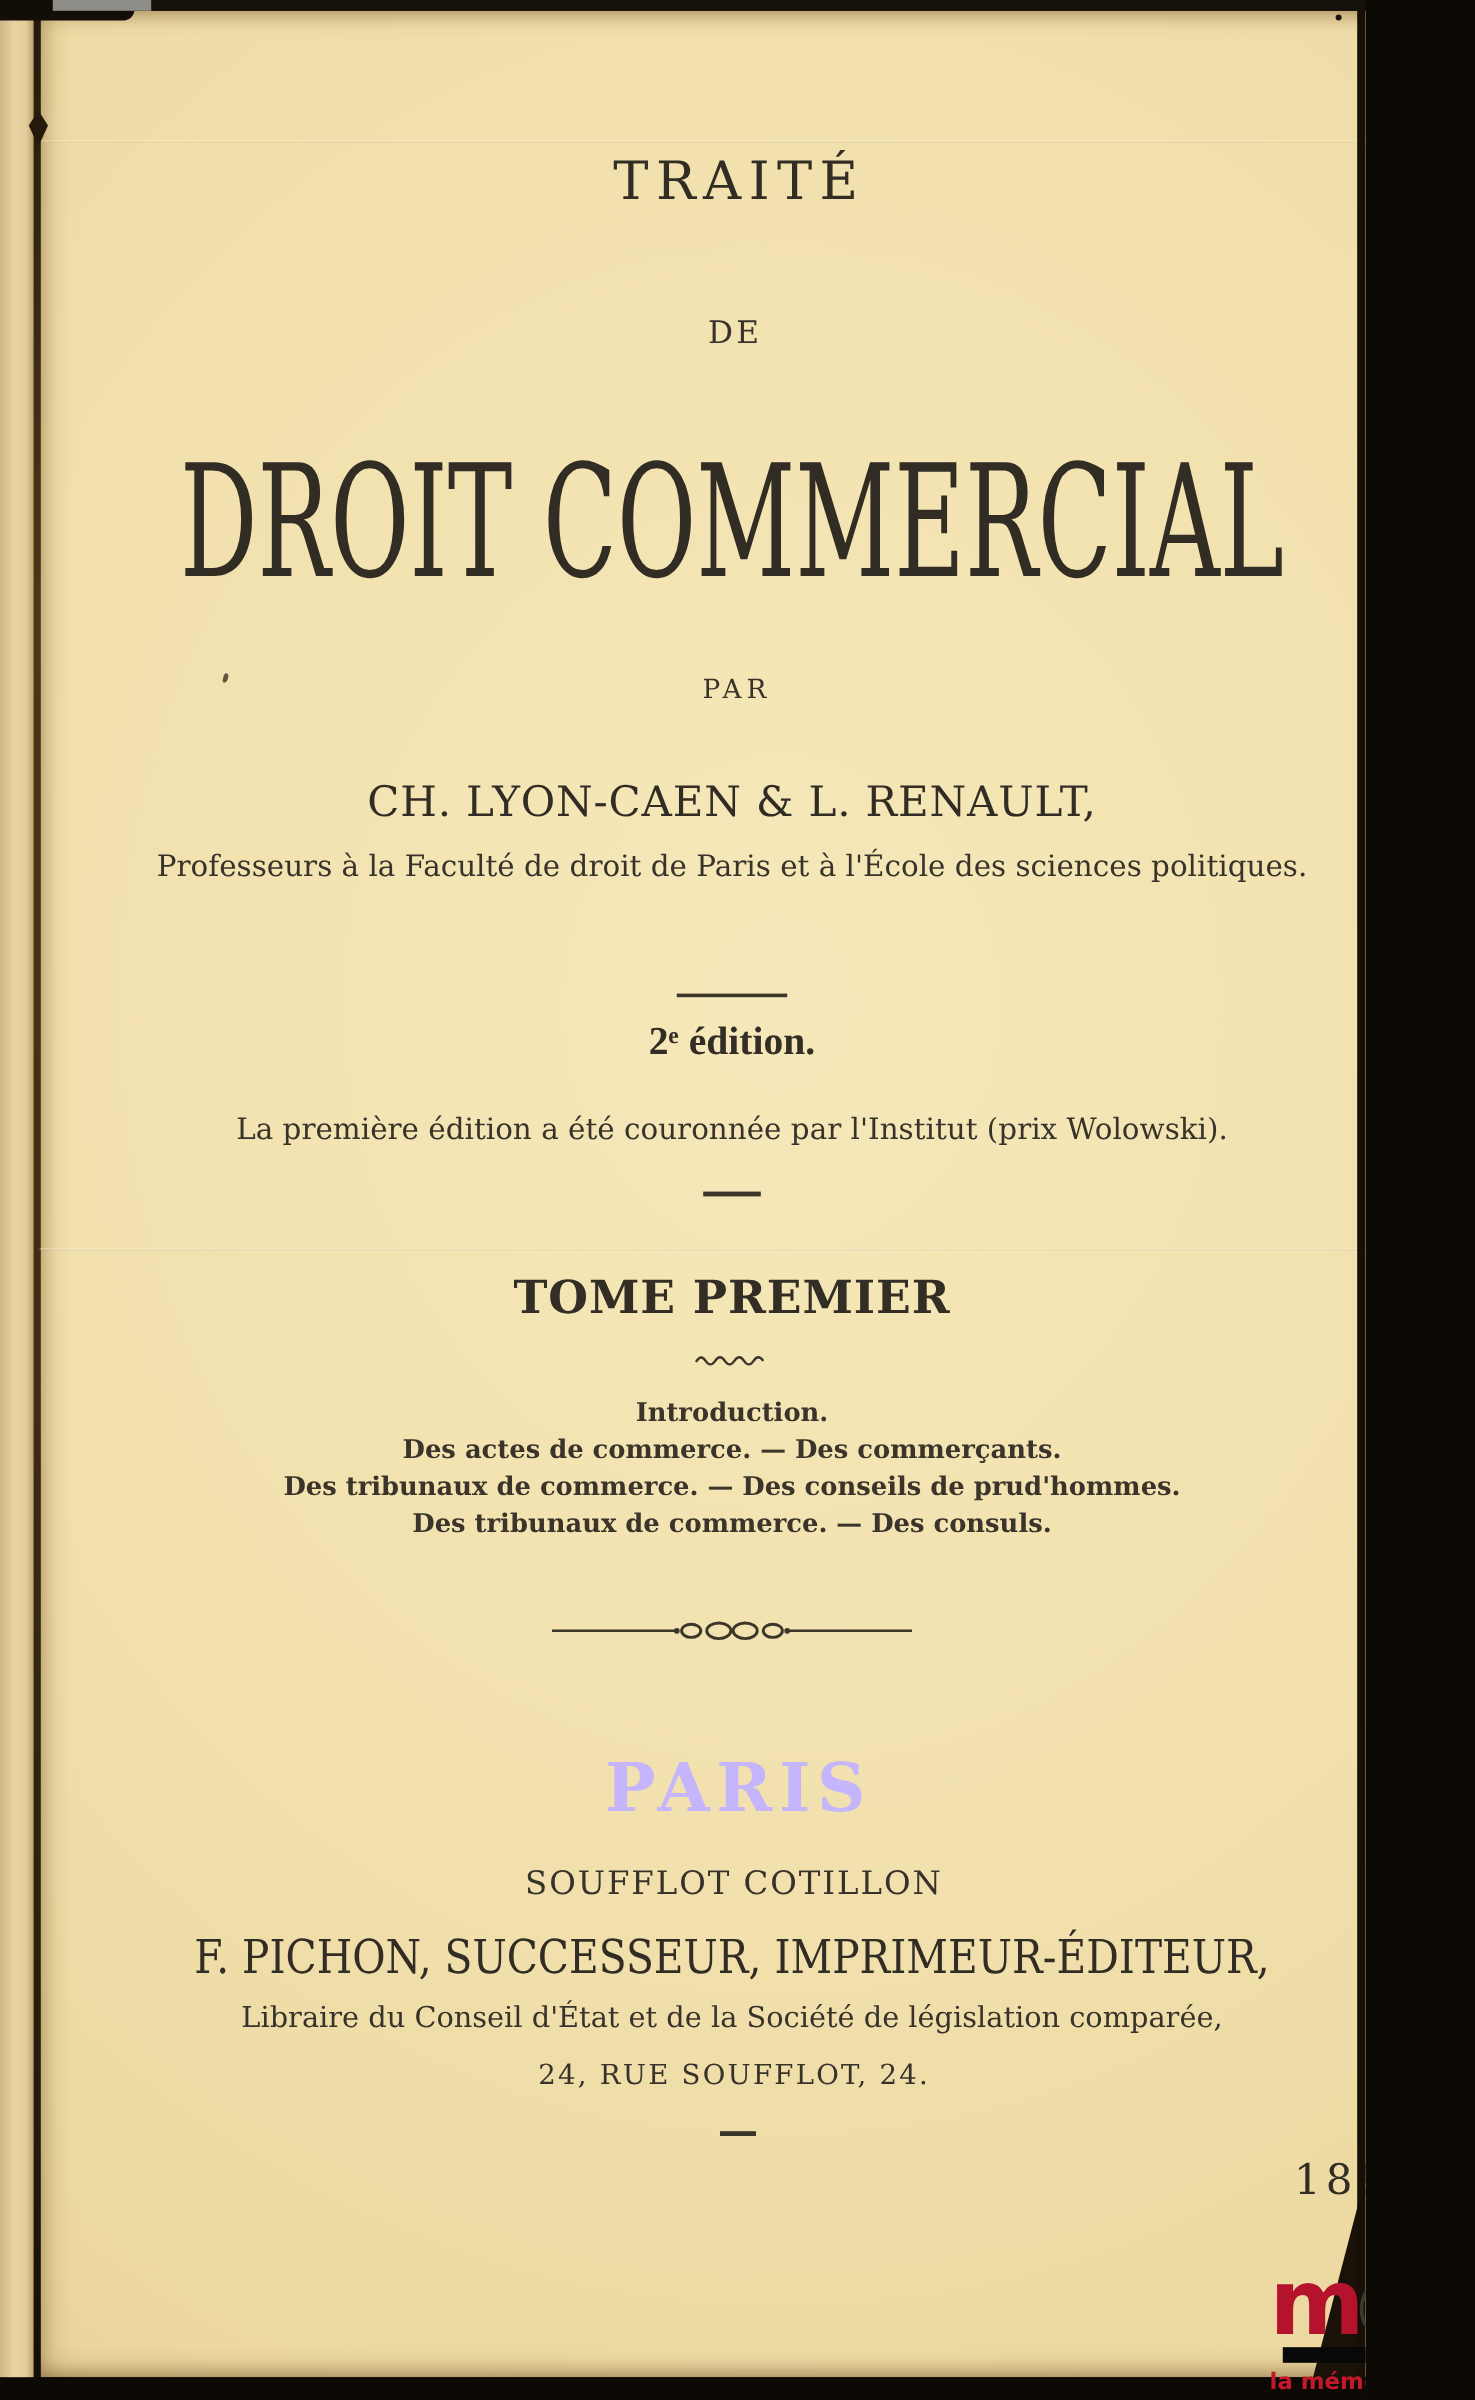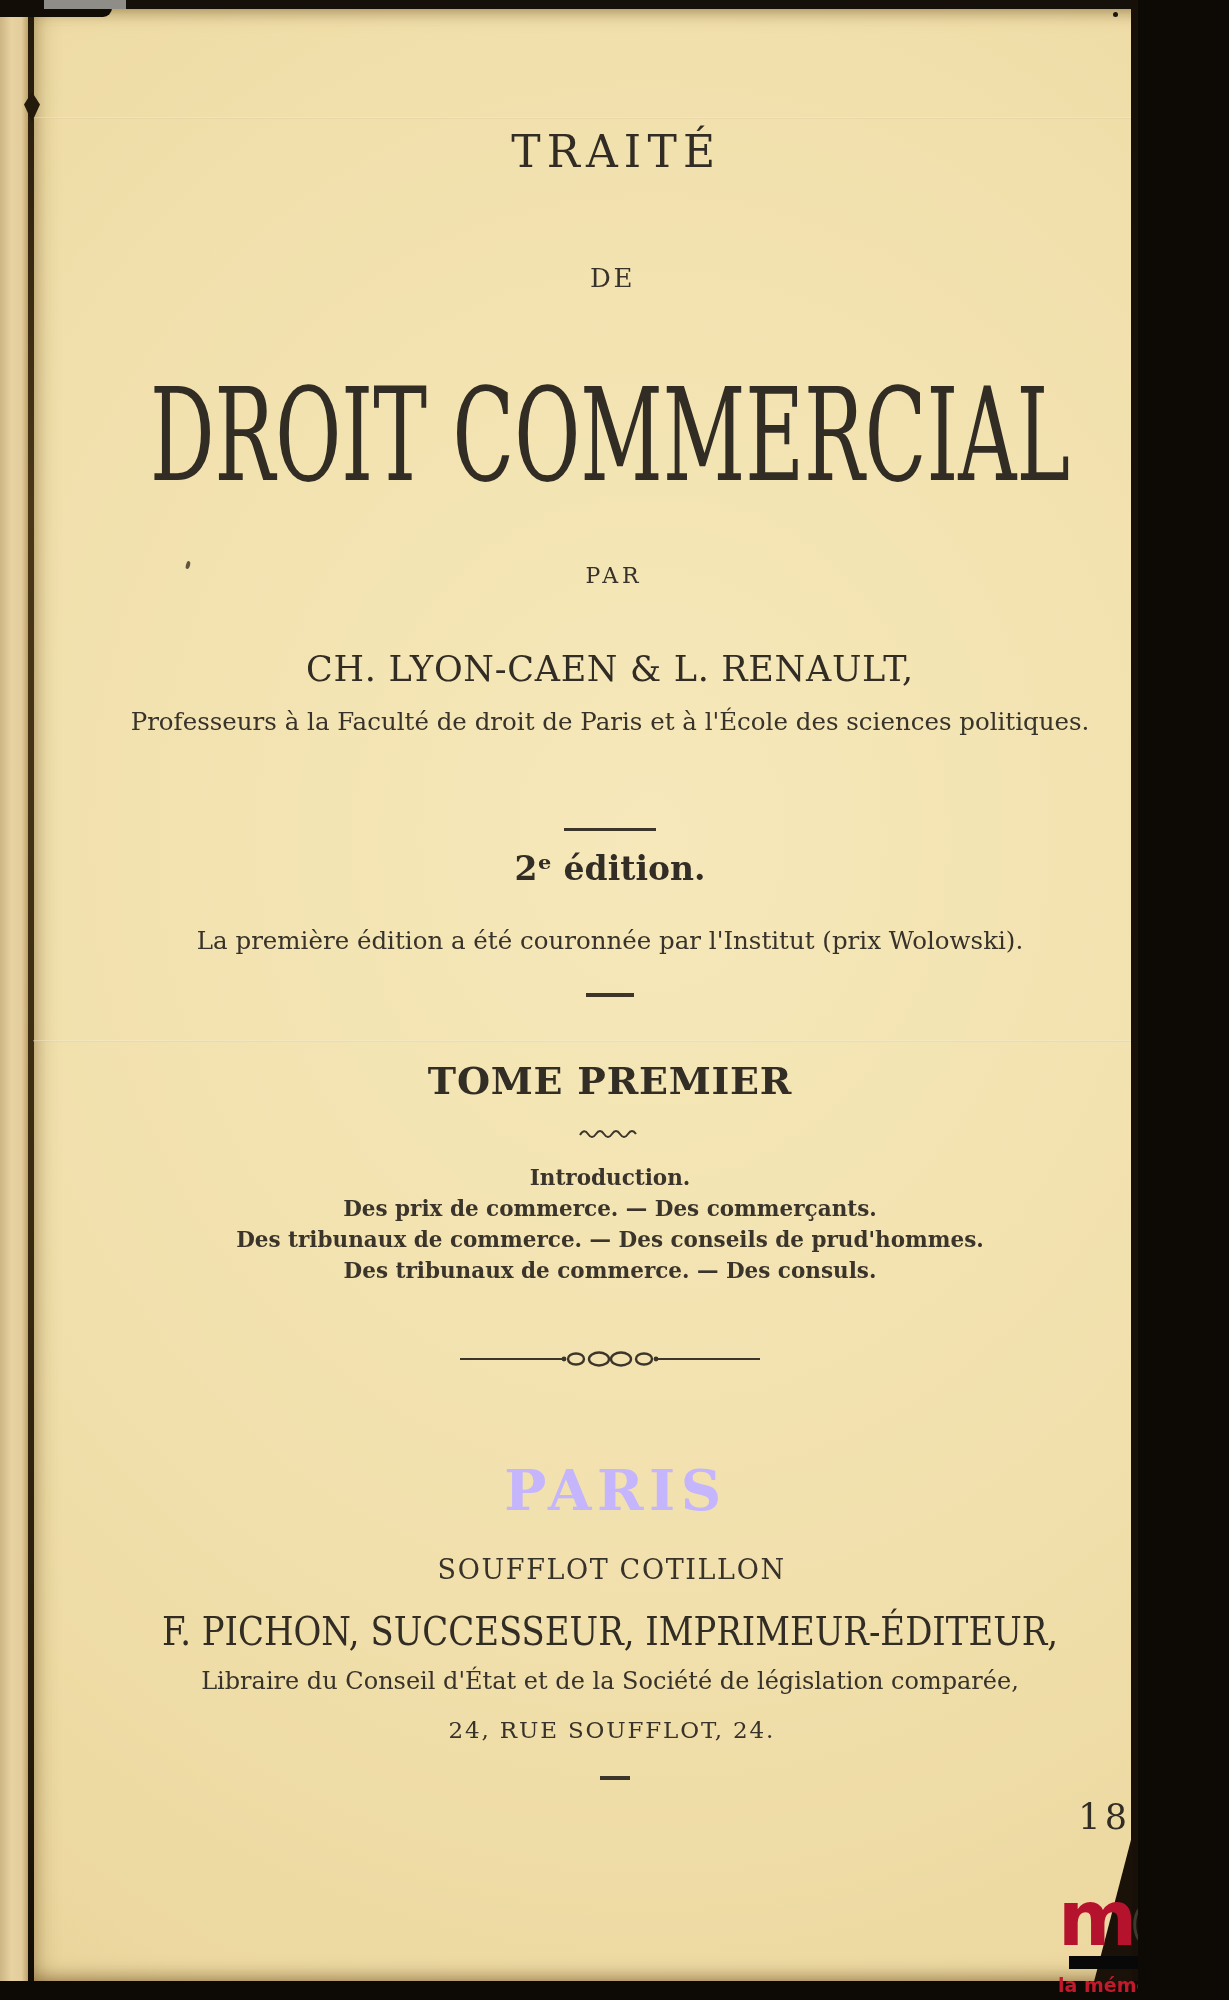--- a/index.html
+++ b/index.html
@@ -58,21 +58,21 @@
     color:#37322a;z-index:3;white-space:nowrap;
   }
   .series-title{top:130px;font-size:44px;letter-spacing:.14em;padding-left:.14em;color:#312c24;}
   .connector{top:265px;font-size:26px;letter-spacing:.1em;padding-left:.1em;}
   .main-title-svg{position:absolute;left:40px;top:362px;z-index:3;}
   .byline{top:565px;font-size:22px;letter-spacing:.18em;padding-left:.18em;}
   .authors{top:652px;font-size:35px;letter-spacing:.02em;color:#312c24;}
   .affiliation{top:710px;font-size:24.5px;}
   .rule{position:absolute;z-index:3;background:#3b352a;}
   .rule1{left:564px;top:828px;width:92px;height:3px;}
-  .edition{top:852px;font-size:33px;font-weight:bold;color:#322d25;}
+  .edition{top:852px;font-size:33px;font-weight:bold;color:#322d25;font-family:Liberation Serif, serif;}
   .edition-note{top:929px;font-size:24.5px;}
   .rule2{left:586px;top:993px;width:48px;height:4px;}
   .volume{top:1062px;font-size:38px;font-weight:bold;letter-spacing:.02em;color:#322d25;}
   .squiggle-svg{position:absolute;left:578px;top:1128px;z-index:3;}
   .toc{font-size:21.5px;font-weight:bold;color:#3a342b;}
   .toc1{top:1167px;} .toc2{top:1198px;} .toc3{top:1229px;} .toc4{top:1260px;}
   .ornament-svg{position:absolute;left:460px;top:1350px;z-index:3;}
   .city{top:1462px;font-size:56px;font-weight:bold;letter-spacing:.1em;padding-left:.1em;color:#c4b5fd;}
   .house{top:1556px;font-size:27px;letter-spacing:.06em;padding-left:.06em;}
   .publisher{top:1612px;font-size:39px;transform:scaleX(.87);transform-origin:50% 0;color:#312c24;}
@@ -125,21 +125,21 @@
   <div class="line edition-note">La première édition a été couronnée par l'Institut (prix Wolowski).</div>
   <div class="rule rule2"></div>
 
   <div class="line volume">TOME PREMIER</div>
 
   <svg class="squiggle-svg" width="64" height="12" viewBox="0 0 64 12">
     <path d="M2,7 q4,-7 8,-1 t8,0 t8,0 t8,0 t8,0 t8,0 t8,0" fill="none" stroke="#3b352a" stroke-width="2"></path>
   </svg>
 
   <div class="line toc toc1">Introduction.</div>
-  <div class="line toc toc2">Des prix de commerce. — Des commerçants.</div>
+  <div class="line toc toc2">Des actes de commerce. — Des commerçants.</div>
   <div class="line toc toc3">Des tribunaux de commerce. — Des conseils de prud'hommes.</div>
   <div class="line toc toc4">Des tribunaux de commerce. — Des consuls.</div>
 
   <svg class="ornament-svg" width="300" height="18" viewBox="0 0 300 18">
     <line x1="0" y1="9" x2="103" y2="9" stroke="#3b352a" stroke-width="2"></line>
     <line x1="197" y1="9" x2="300" y2="9" stroke="#3b352a" stroke-width="2"></line>
     <ellipse cx="116" cy="9" rx="8" ry="5.5" fill="none" stroke="#3b352a" stroke-width="2.4"></ellipse>
     <ellipse cx="139" cy="9" rx="10" ry="6.5" fill="none" stroke="#3b352a" stroke-width="2.4"></ellipse>
     <ellipse cx="161" cy="9" rx="10" ry="6.5" fill="none" stroke="#3b352a" stroke-width="2.4"></ellipse>
     <ellipse cx="184" cy="9" rx="8" ry="5.5" fill="none" stroke="#3b352a" stroke-width="2.4"></ellipse>

